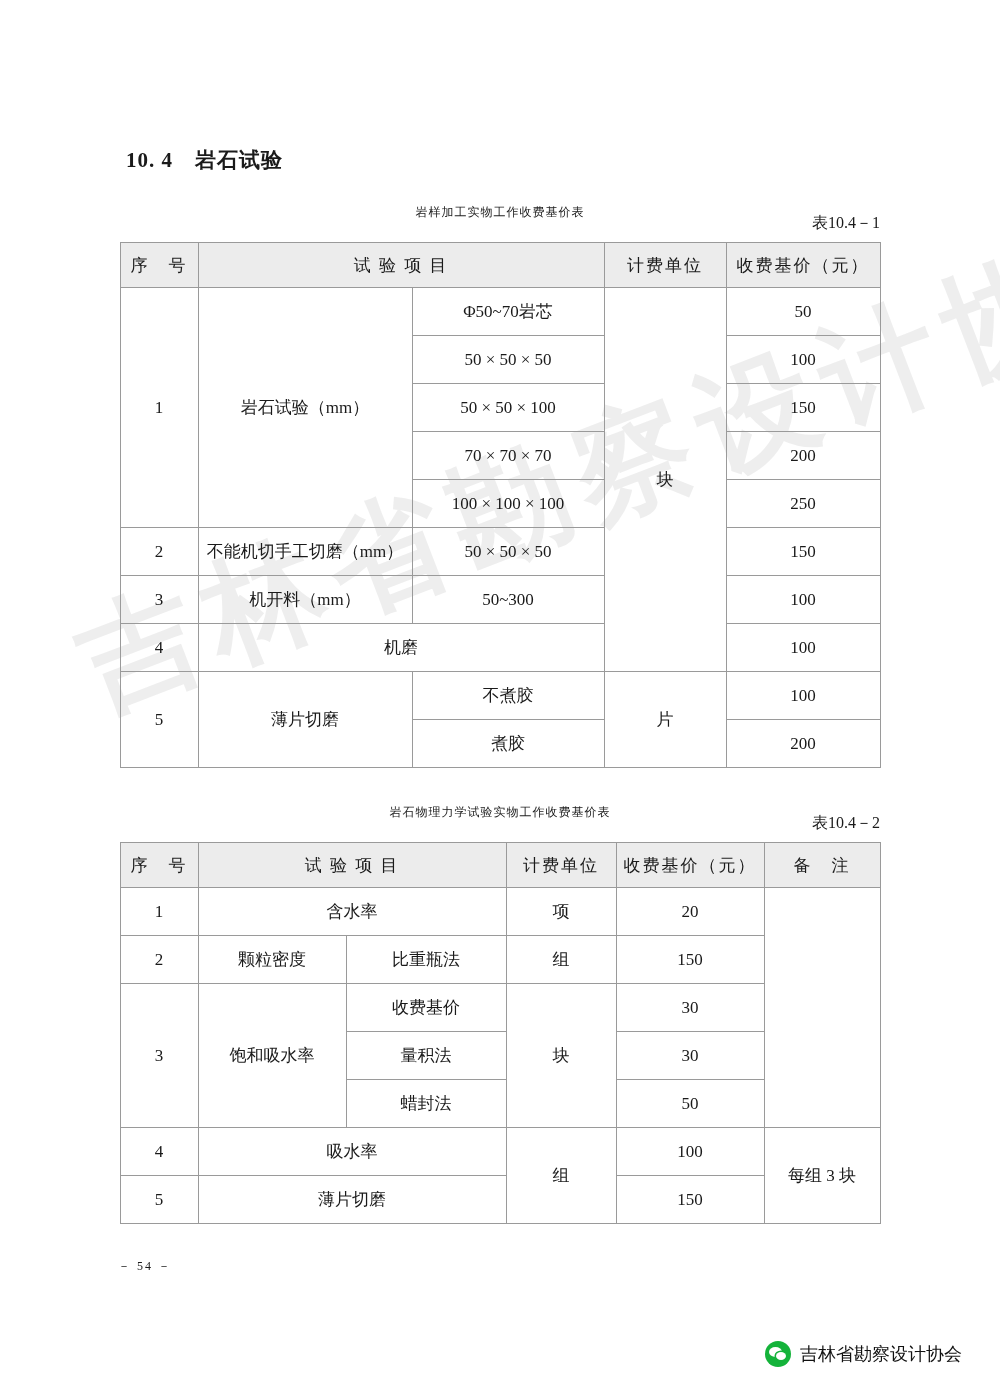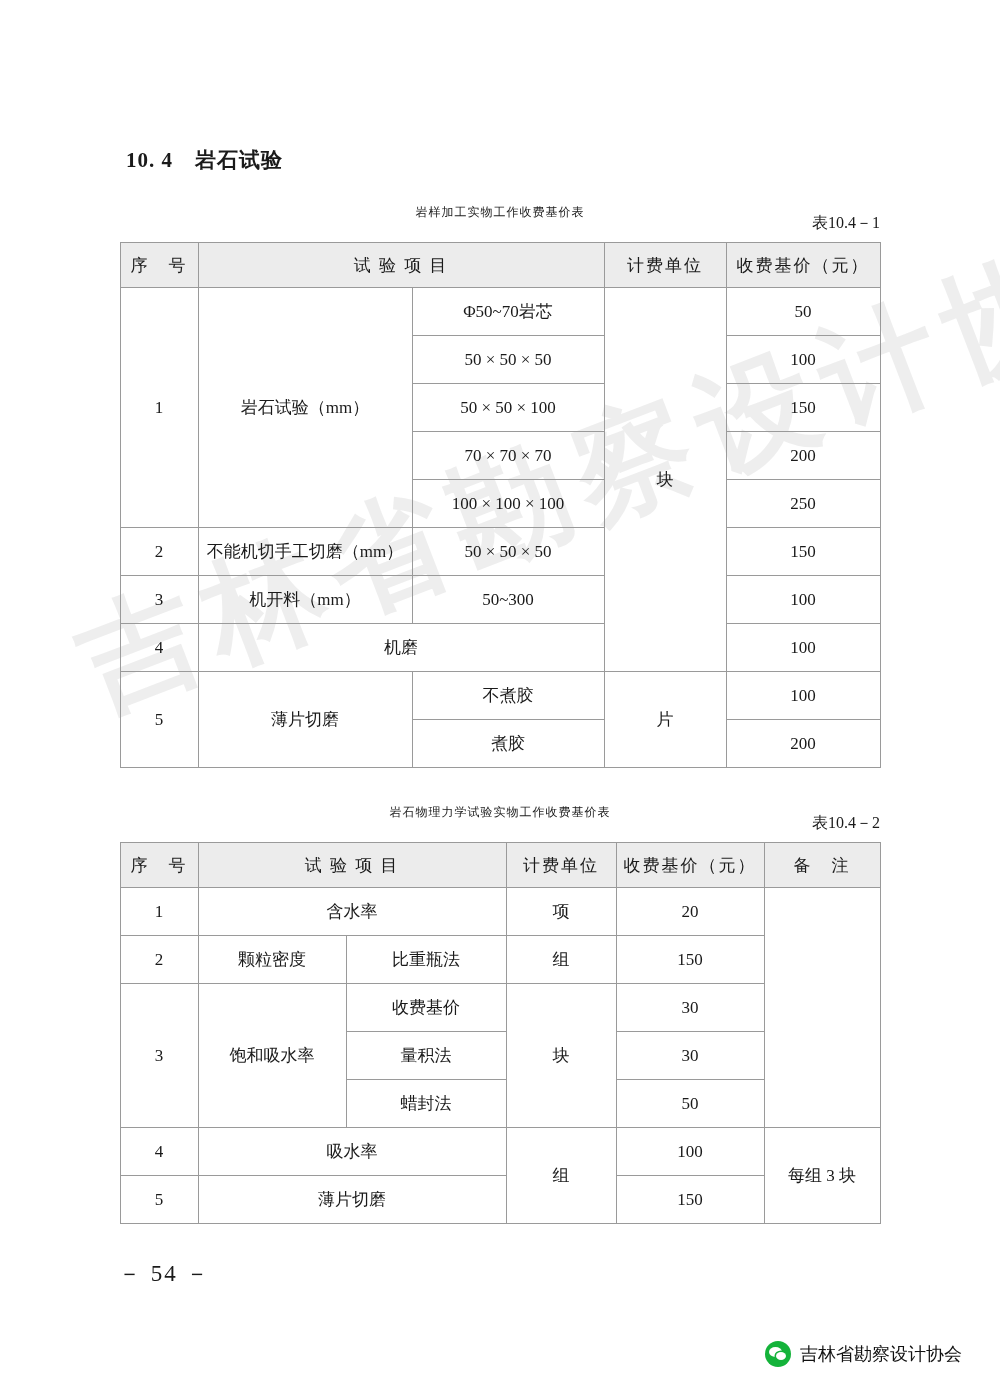--- a/index.html
+++ b/index.html
@@ -119,21 +119,21 @@
   .t2 col.d4 { width: 148px; }
   .t2 col.d5 { width: 116px; }
 
   .gap { height: 34px; }
 
   
   .page-number {
     position: absolute;
     left: 118px;
     top: 1258px;
-    font-size: 23px;
+    font-size: 12px;
     letter-spacing: 2px;
   }
   .footer-brand {
     position: absolute;
     right: 38px;
     top: 1341px;
     display: flex;
     align-items: center;
     gap: 9px;
   }

